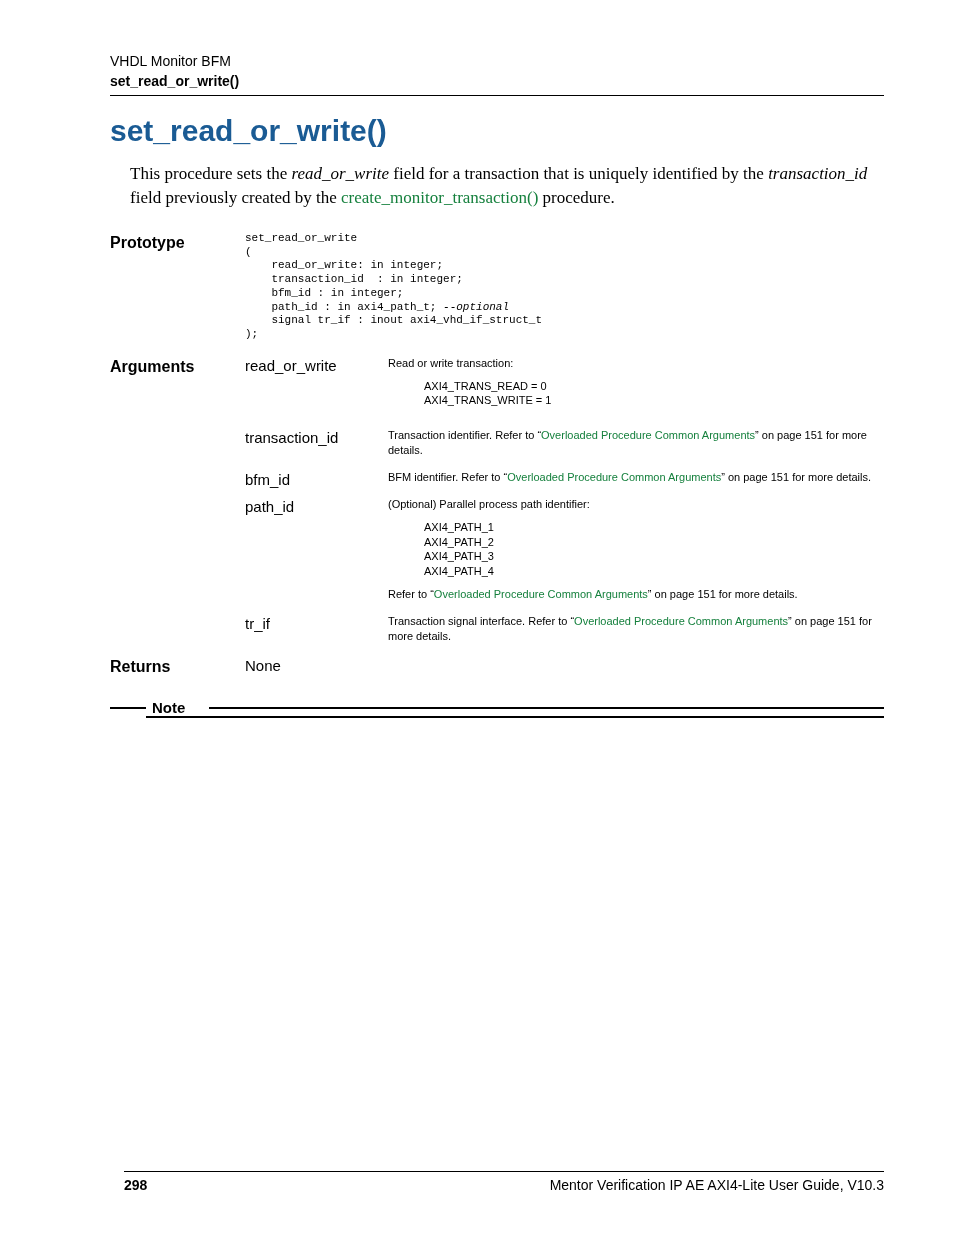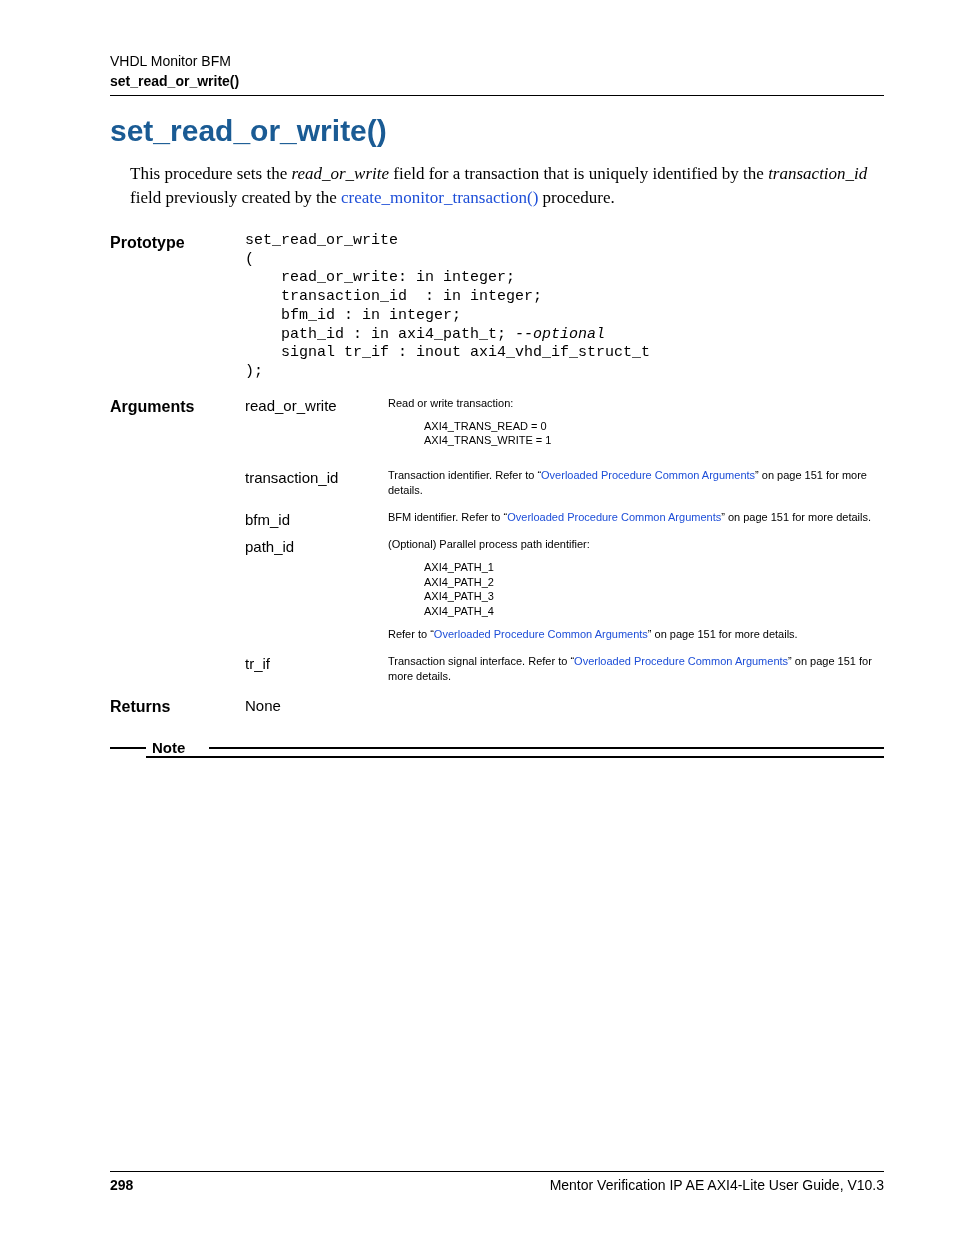--- a/index.html
+++ b/index.html
@@ -30,37 +30,37 @@
       color: #1a5b94;
       margin-bottom: 14px;
     }
     .intro {
       font-size: 17px;
       line-height: 1.4;
       margin-left: 20px;
       margin-bottom: 22px;
     }
     .italic { font-style: italic; }
-    .link { color: #1d4ed8; text-align: center; }
+    .link { color: #15803d; text-align: center; }
     .section-grid {
       display: grid;
       grid-template-columns: 120px 128px 1fr;
       column-gap: 15px;
       font-size: 15px;
       line-height: 1.35;
     }
     .sec-label {
       font-family: Arial, Helvetica, sans-serif;
       font-weight: bold;
       font-size: 16px;
     }
     .proto-code {
       grid-column: 2 / 4;
       font-family: 'Courier New', Courier, monospace;
-      font-size: 15px;
+      font-size: 11px;
       white-space: pre;
       line-height: 1.25;
       margin-bottom: 14px;
     }
     .arg-name {
       font-family: Arial, Helvetica, sans-serif;
       font-size: 15px;
       padding-right: 8px;
     }
     .arg-desc {
@@ -124,21 +124,21 @@
     .note-text {
       font-size: 17px;
       line-height: 1.4;
     }
     .note-bottom {
       border-top: 2px solid #000;
       margin-left: 36px;
     }
     .footer {
       position: absolute;
-      left: 110px;
+      left: 124px;
       right: 70px;
       bottom: 40px;
     }
     .footer-rule {
       border: none;
       border-top: 1.5px solid #000;
       margin-bottom: 4px;
     }
     .footer-row {
       display: flex;

